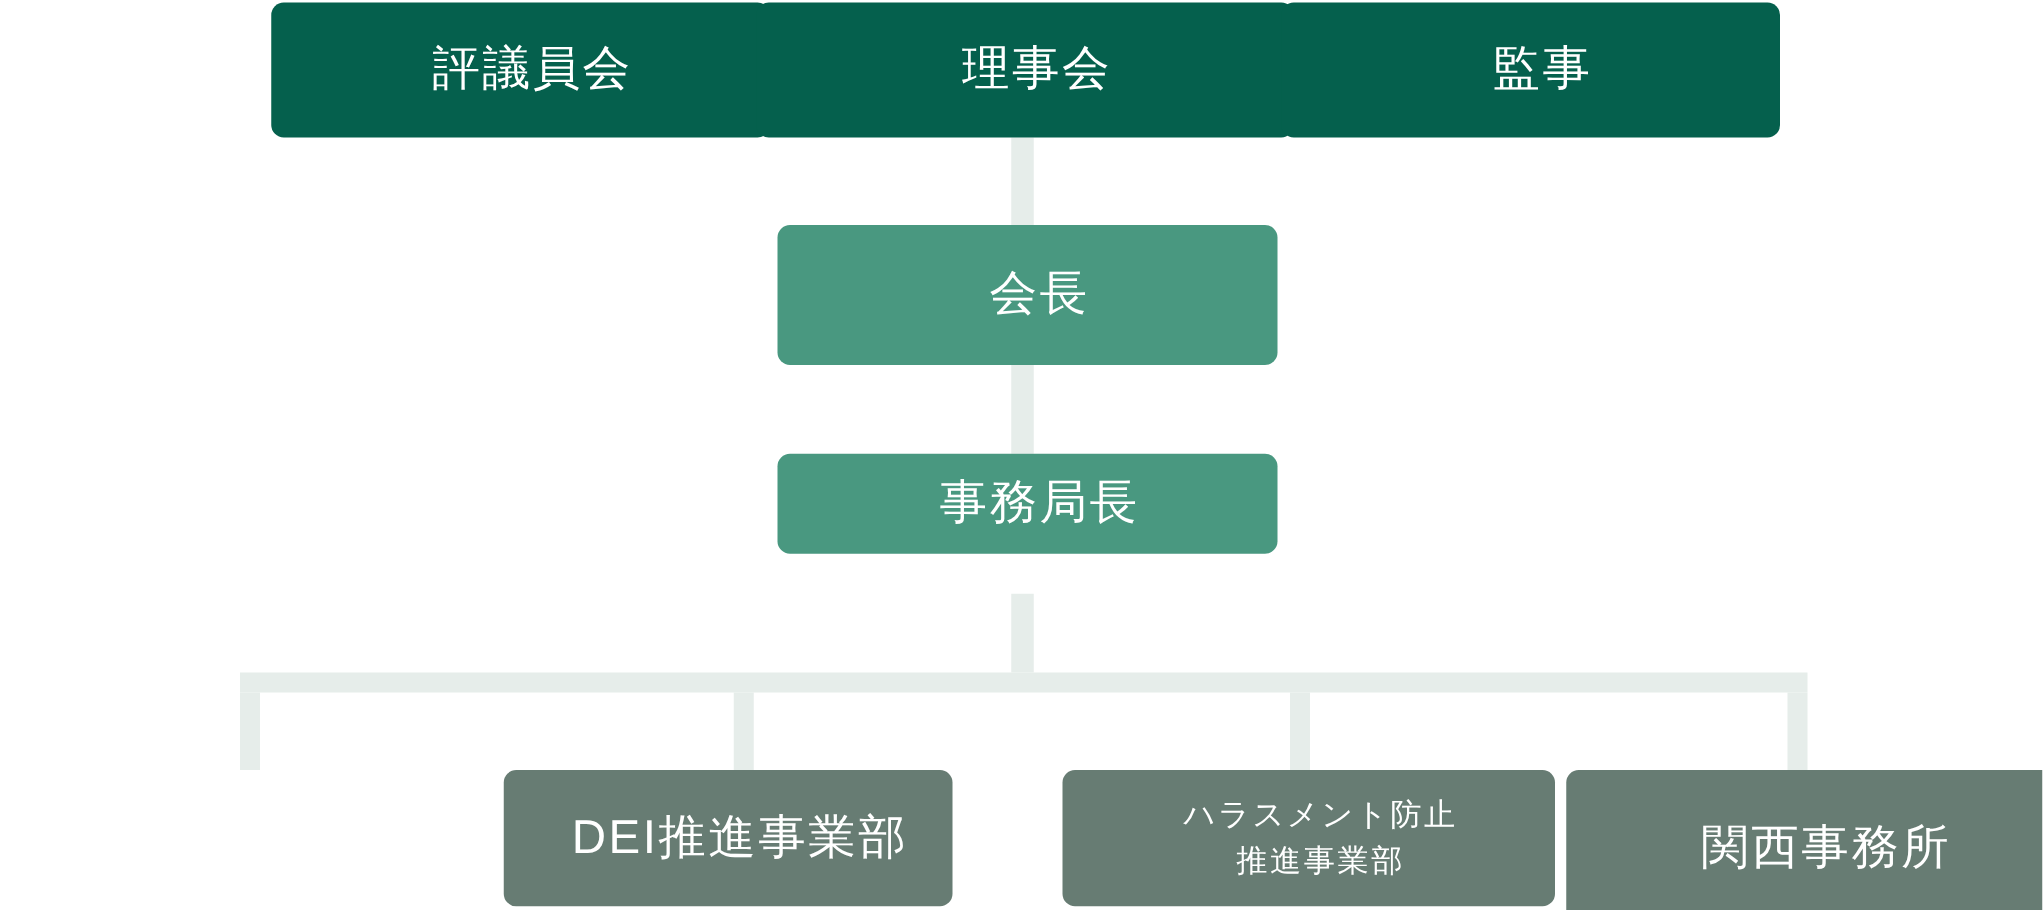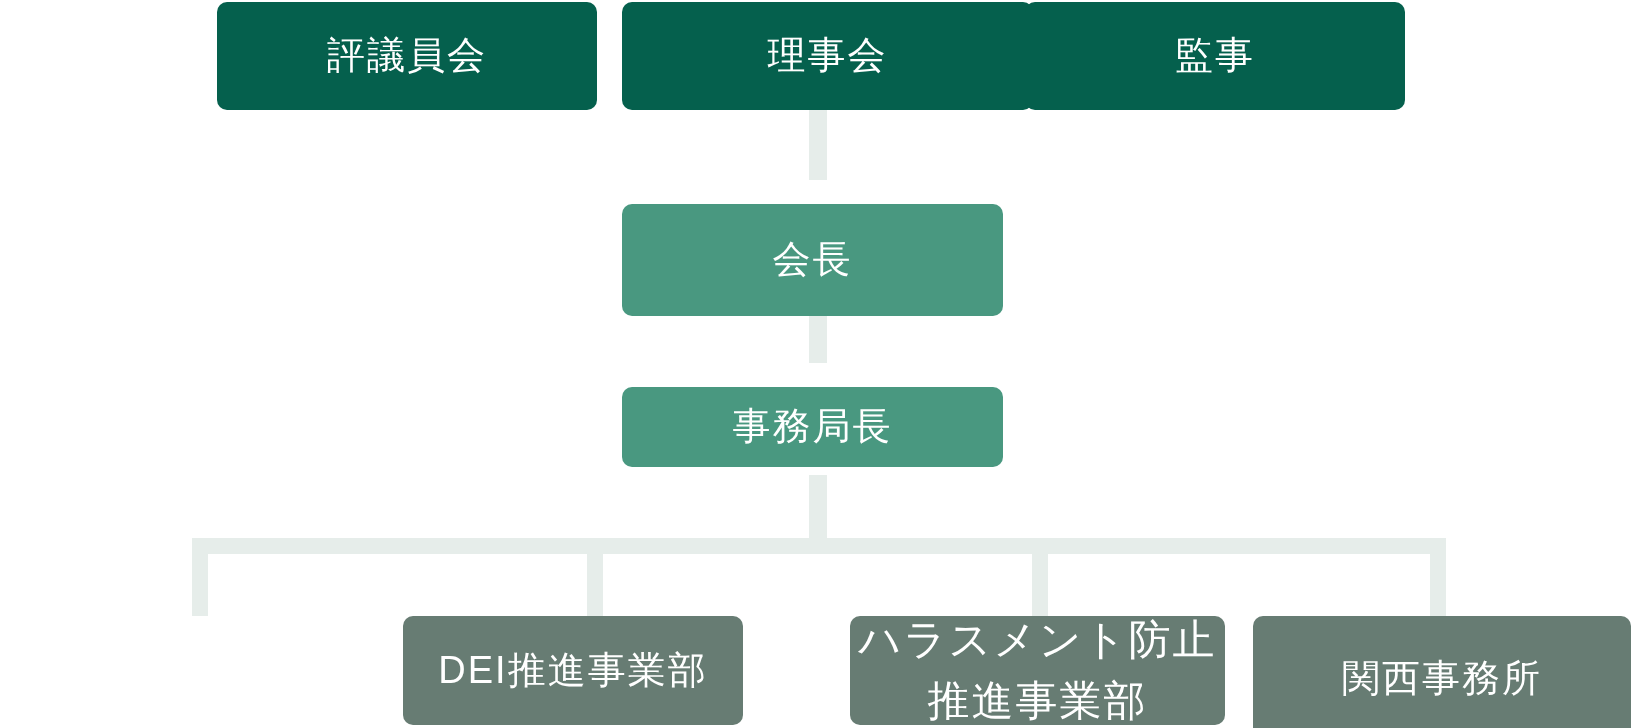--- a/index.html
+++ b/index.html
@@ -25,44 +25,45 @@
     display: flex;
     align-items: center;
     justify-content: center;
     color: var(--box-text, #ffffff);
     font-size: 38px;
     font-weight: 300;
     letter-spacing: 2px;
     text-align: center;
     white-space: pre-line;
     line-height: 1.45;
+    padding-left: 19px;
   }
   .node.governance { background: var(--governance-box, #05604d); }
-  .node.executive  { background: var(--executive-box, #499880); margin-top: 24px; }
+  .node.executive  { background: var(--executive-box, #499880); }
   .node.department { background: var(--department-box, #677c73); }
-  .node.small { font-size: 42px; text-align: center; }
+  .node.small { font-size: 25px; text-align: center; }
 </style>
 </head>
 <body>
 
 <div class="canvas">
 
   <div class="conn" style="left:809px; top:110px; width:18px; height:70px"></div>
   <div class="conn" style="left:809px; top:292px; width:18px; height:71px"></div>
   <div class="conn" style="left:809px; top:475px; width:18px; height:63px"></div>
   <div class="conn" style="left:192px; top:538px; width:1254px; height:16px"></div>
   <div class="conn" style="left:192px; top:554px; width:16px; height:62px"></div>
   <div class="conn" style="left:587px; top:554px; width:16px; height:62px"></div>
   <div class="conn" style="left:1032px; top:554px; width:16px; height:62px"></div>
   <div class="conn" style="left:1430px; top:554px; width:16px; height:62px"></div>
 
   <div class="node governance" style="left:217px; top:2px; width:380px; height:108px">
     <span class="label">評議員会</span>
   </div>
-  <div class="node governance" style="left:622px; top:2px; width:411px; height:108px">
+  <div class="node governance" style="left:605px; top:2px; width:411px; height:108px">
     <span class="label">理事会</span>
   </div>
   <div class="node governance" style="left:1025px; top:2px; width:380px; height:108px">
     <span class="label">監事</span>
   </div>
 
   <div class="node executive" style="left:622px; top:180px; width:381px; height:112px">
     <span class="label">会長</span>
   </div>
   <div class="node executive" style="left:622px; top:363px; width:381px; height:80px">

